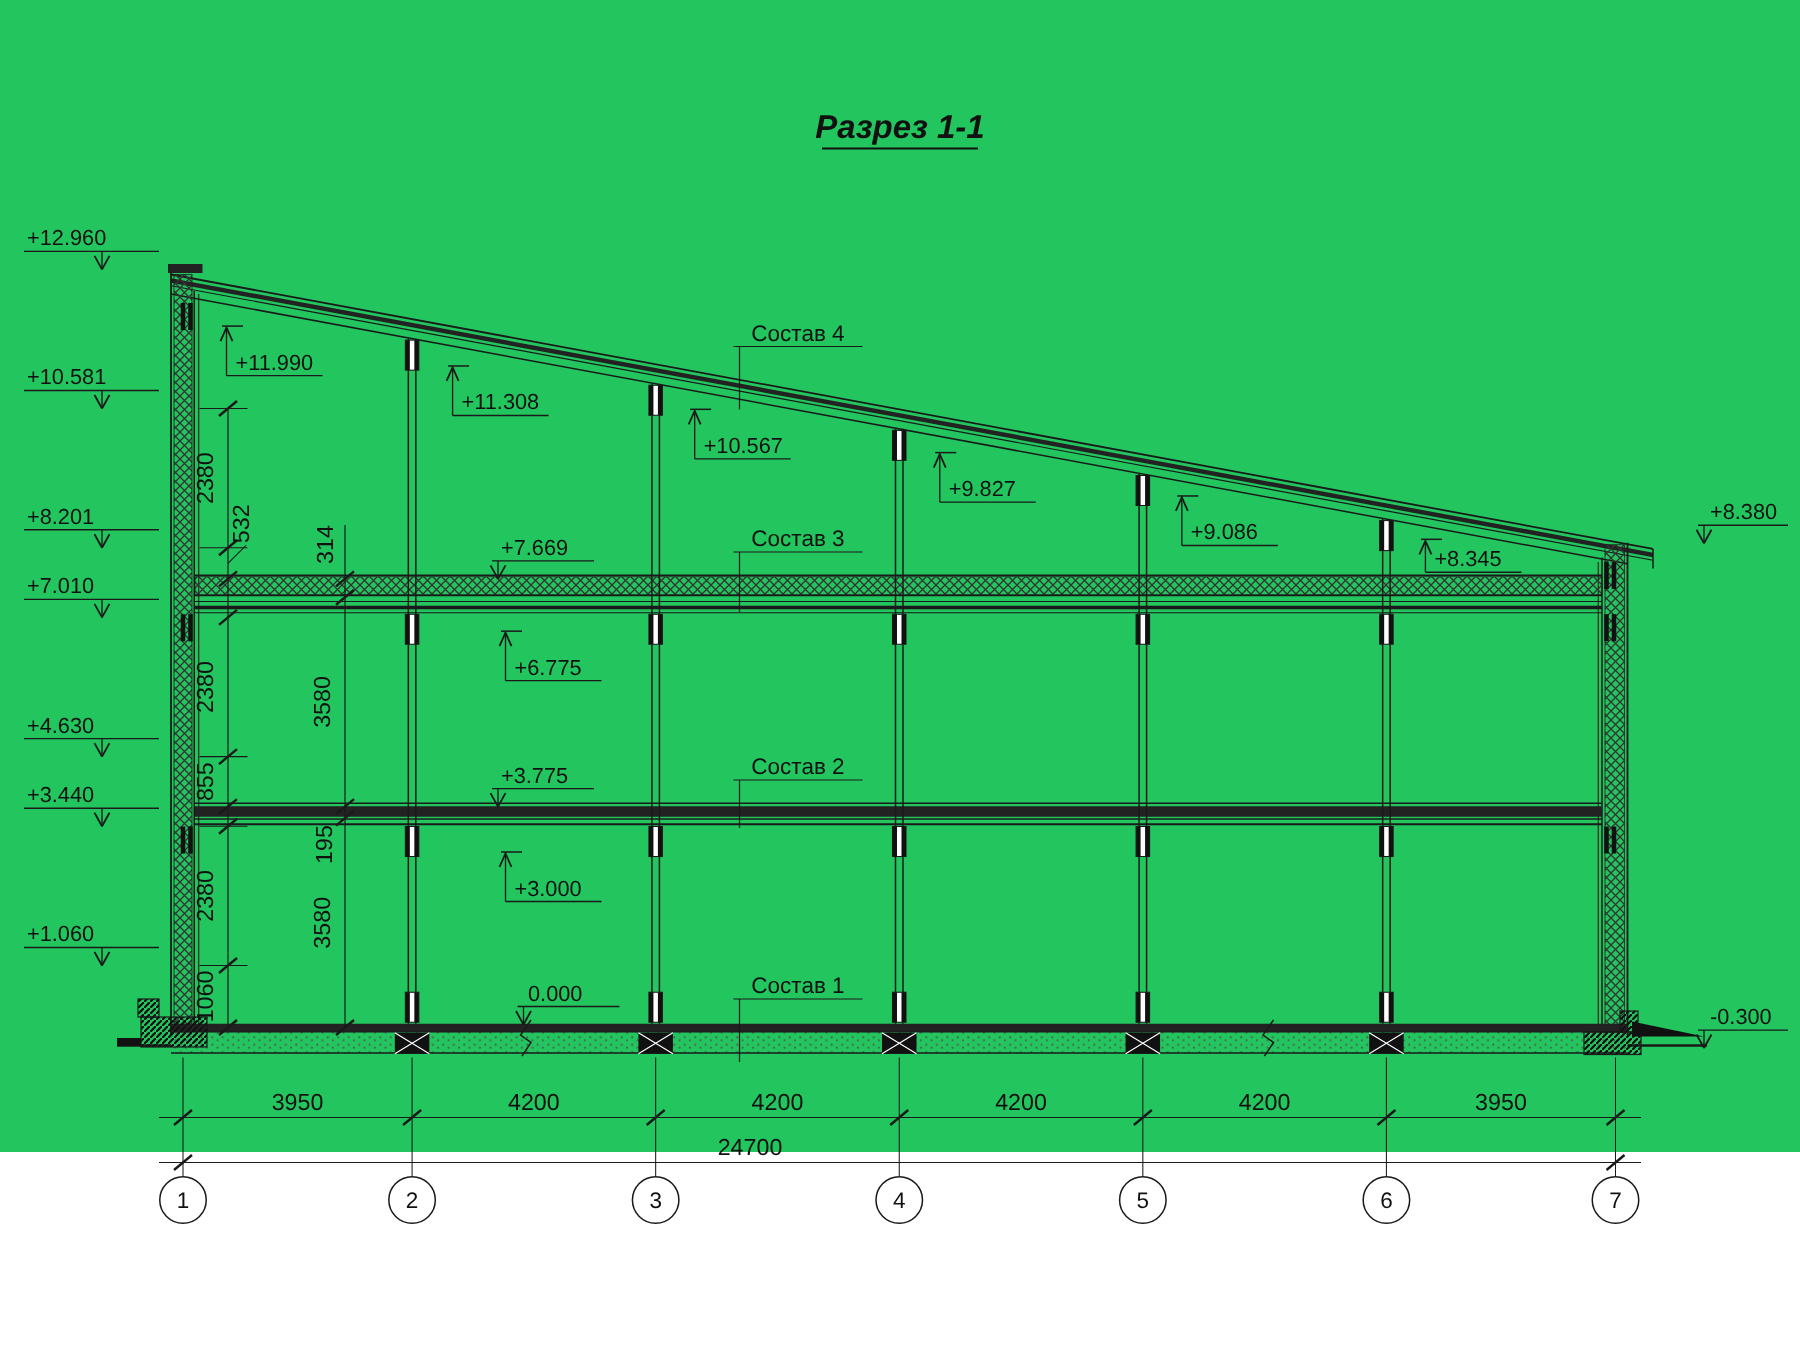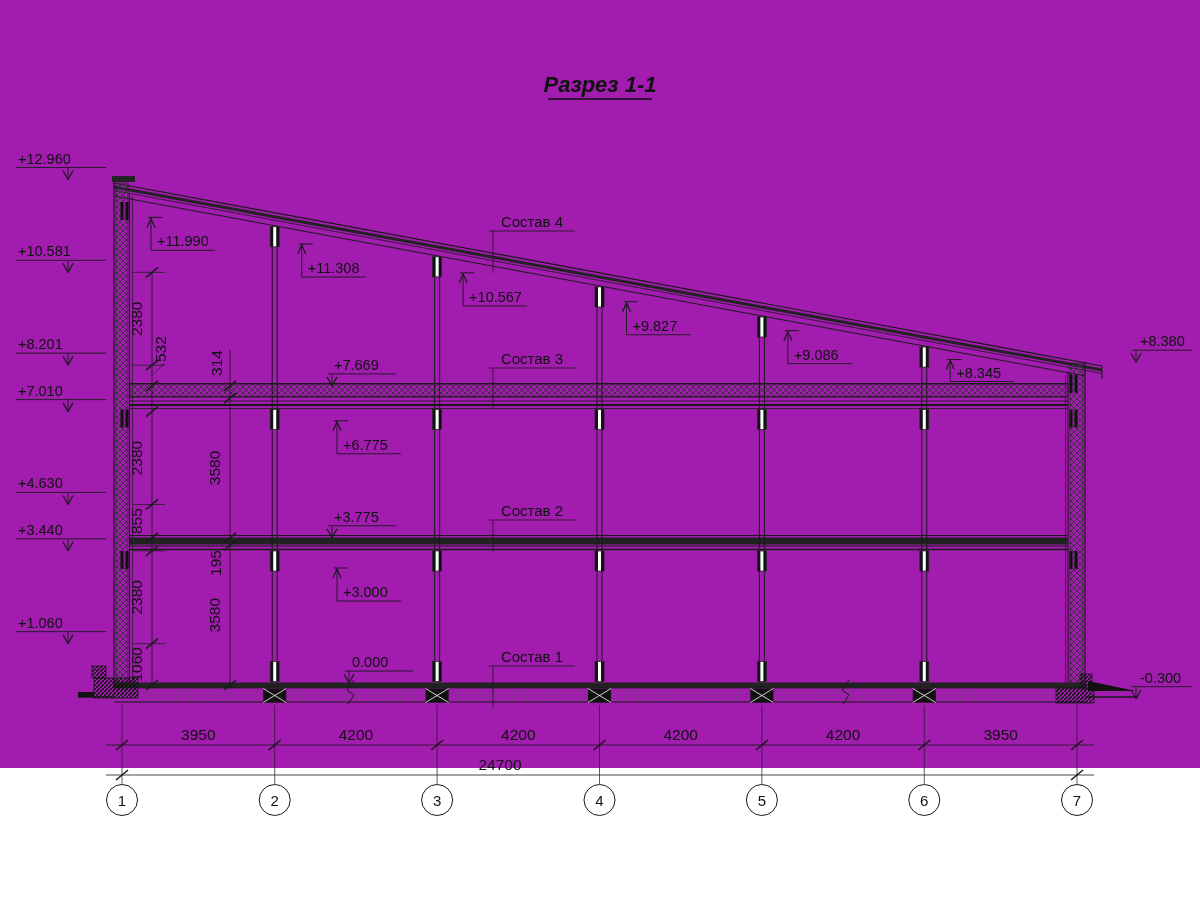--- a/index.html
+++ b/index.html
@@ -1,17 +1,17 @@
 <!DOCTYPE html>
 <html><head>
 <meta charset="utf-8">
 <style>
   html,body{margin:0;padding:0;background:#ffffff;}
   body{width:1200px;height:900px;overflow:hidden;font-family:"Liberation Sans",sans-serif;}
-  #stage{position:relative;width:1200px;height:768px;background:#a21caf;}
+  #stage{position:relative;width:1200px;height:768px;background:#22c55e;}
   svg{position:absolute;left:0;top:0;}
   text{fill:#111;}
   .title-text{font-size:22px;font-style:italic;font-weight:bold;}
 </style>
 </head>
 <body>
 
 <div id="stage">
 <svg id="drawing" width="1200" height="900" viewBox="0 0 1200 900">
   <defs>

